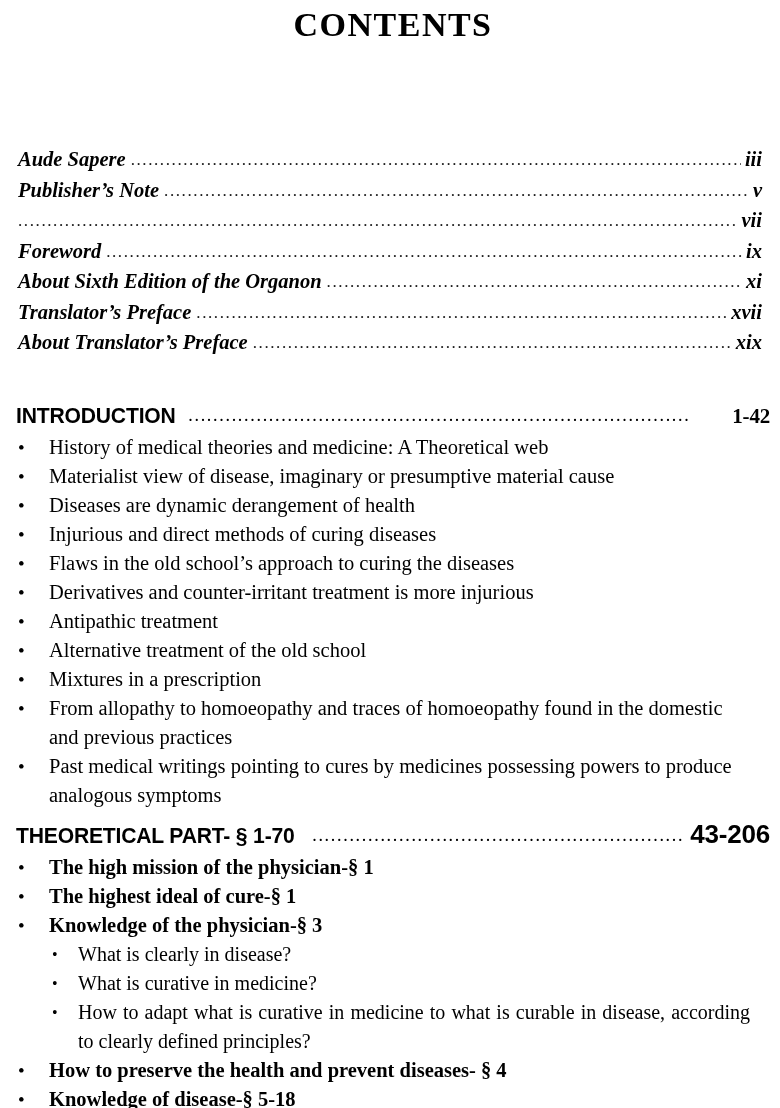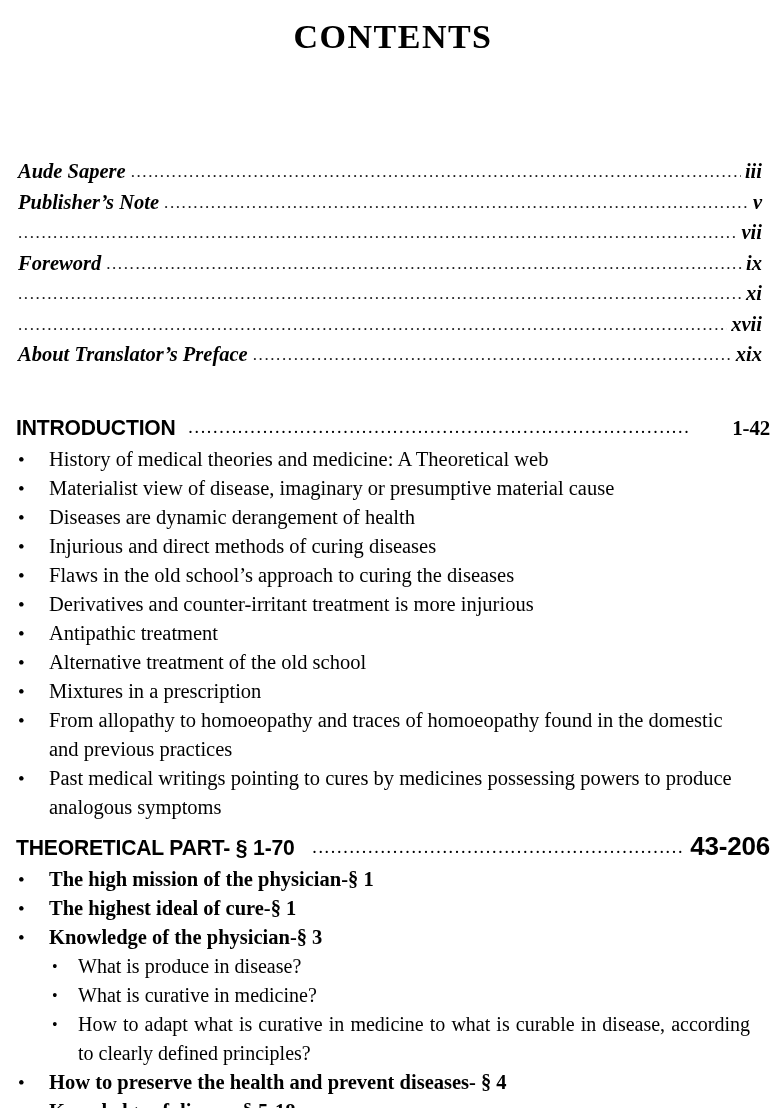--- a/index.html
+++ b/index.html
@@ -17,21 +17,21 @@
     -webkit-font-smoothing: antialiased;
   }
 
   .page {
     position: absolute;
     left: 0;
     top: 0;
     width: 780px;
     height: 1108px;
     box-sizing: border-box;
-    padding: 12px 10px 0 16px;
+    padding: 0 10px 0 16px;
   }
 
   
   .contents-title {
     text-align: center;
     font-family: "Liberation Serif", "DejaVu Serif", serif;
     font-weight: bold;
     font-size: 34px;
     letter-spacing: 1.5px;
     margin: 0;
@@ -209,25 +209,27 @@
       <span class="fm-page">vii</span>
     </div>
 
     <div class="fm-row">
       <span class="fm-label">Foreword</span>
       <span class="fm-leader">..........................................................................................................................................................</span>
       <span class="fm-page">ix</span>
     </div>
 
     <div class="fm-row">
+      <span class="fm-label">About Sixth Edition of the Organon</span>
       <span class="fm-leader">..........................................................................................................................................................</span>
       <span class="fm-page">xi</span>
     </div>
 
     <div class="fm-row">
+      <span class="fm-label">Translator’s Preface</span>
       <span class="fm-leader">..........................................................................................................................................................</span>
       <span class="fm-page">xvii</span>
     </div>
 
     <div class="fm-row">
       <span class="fm-label">About Translator’s Preface</span>
       <span class="fm-leader">..........................................................................................................................................................</span>
       <span class="fm-page">xix</span>
     </div>
 
@@ -305,21 +307,21 @@
     </li>
 
     <li class="bullet-item bold">
       <span class="bullet-dot">•</span>
       <span class="bullet-text">Knowledge of the physician-§ 3</span>
     </li>
 
     <ul class="sub-list">
       <li class="sub-item">
         <span class="bullet-dot">•</span>
-        <span class="bullet-text">What is produce in disease?</span>
+        <span class="bullet-text">What is clearly in disease?</span>
       </li>
       <li class="sub-item">
         <span class="bullet-dot">•</span>
         <span class="bullet-text">What is curative in medicine?</span>
       </li>
       <li class="sub-item justify">
         <span class="bullet-dot">•</span>
         <span class="bullet-text">How to adapt what is curative in medicine to what is curable in disease, according to clearly defined principles?</span>
       </li>
     </ul>

